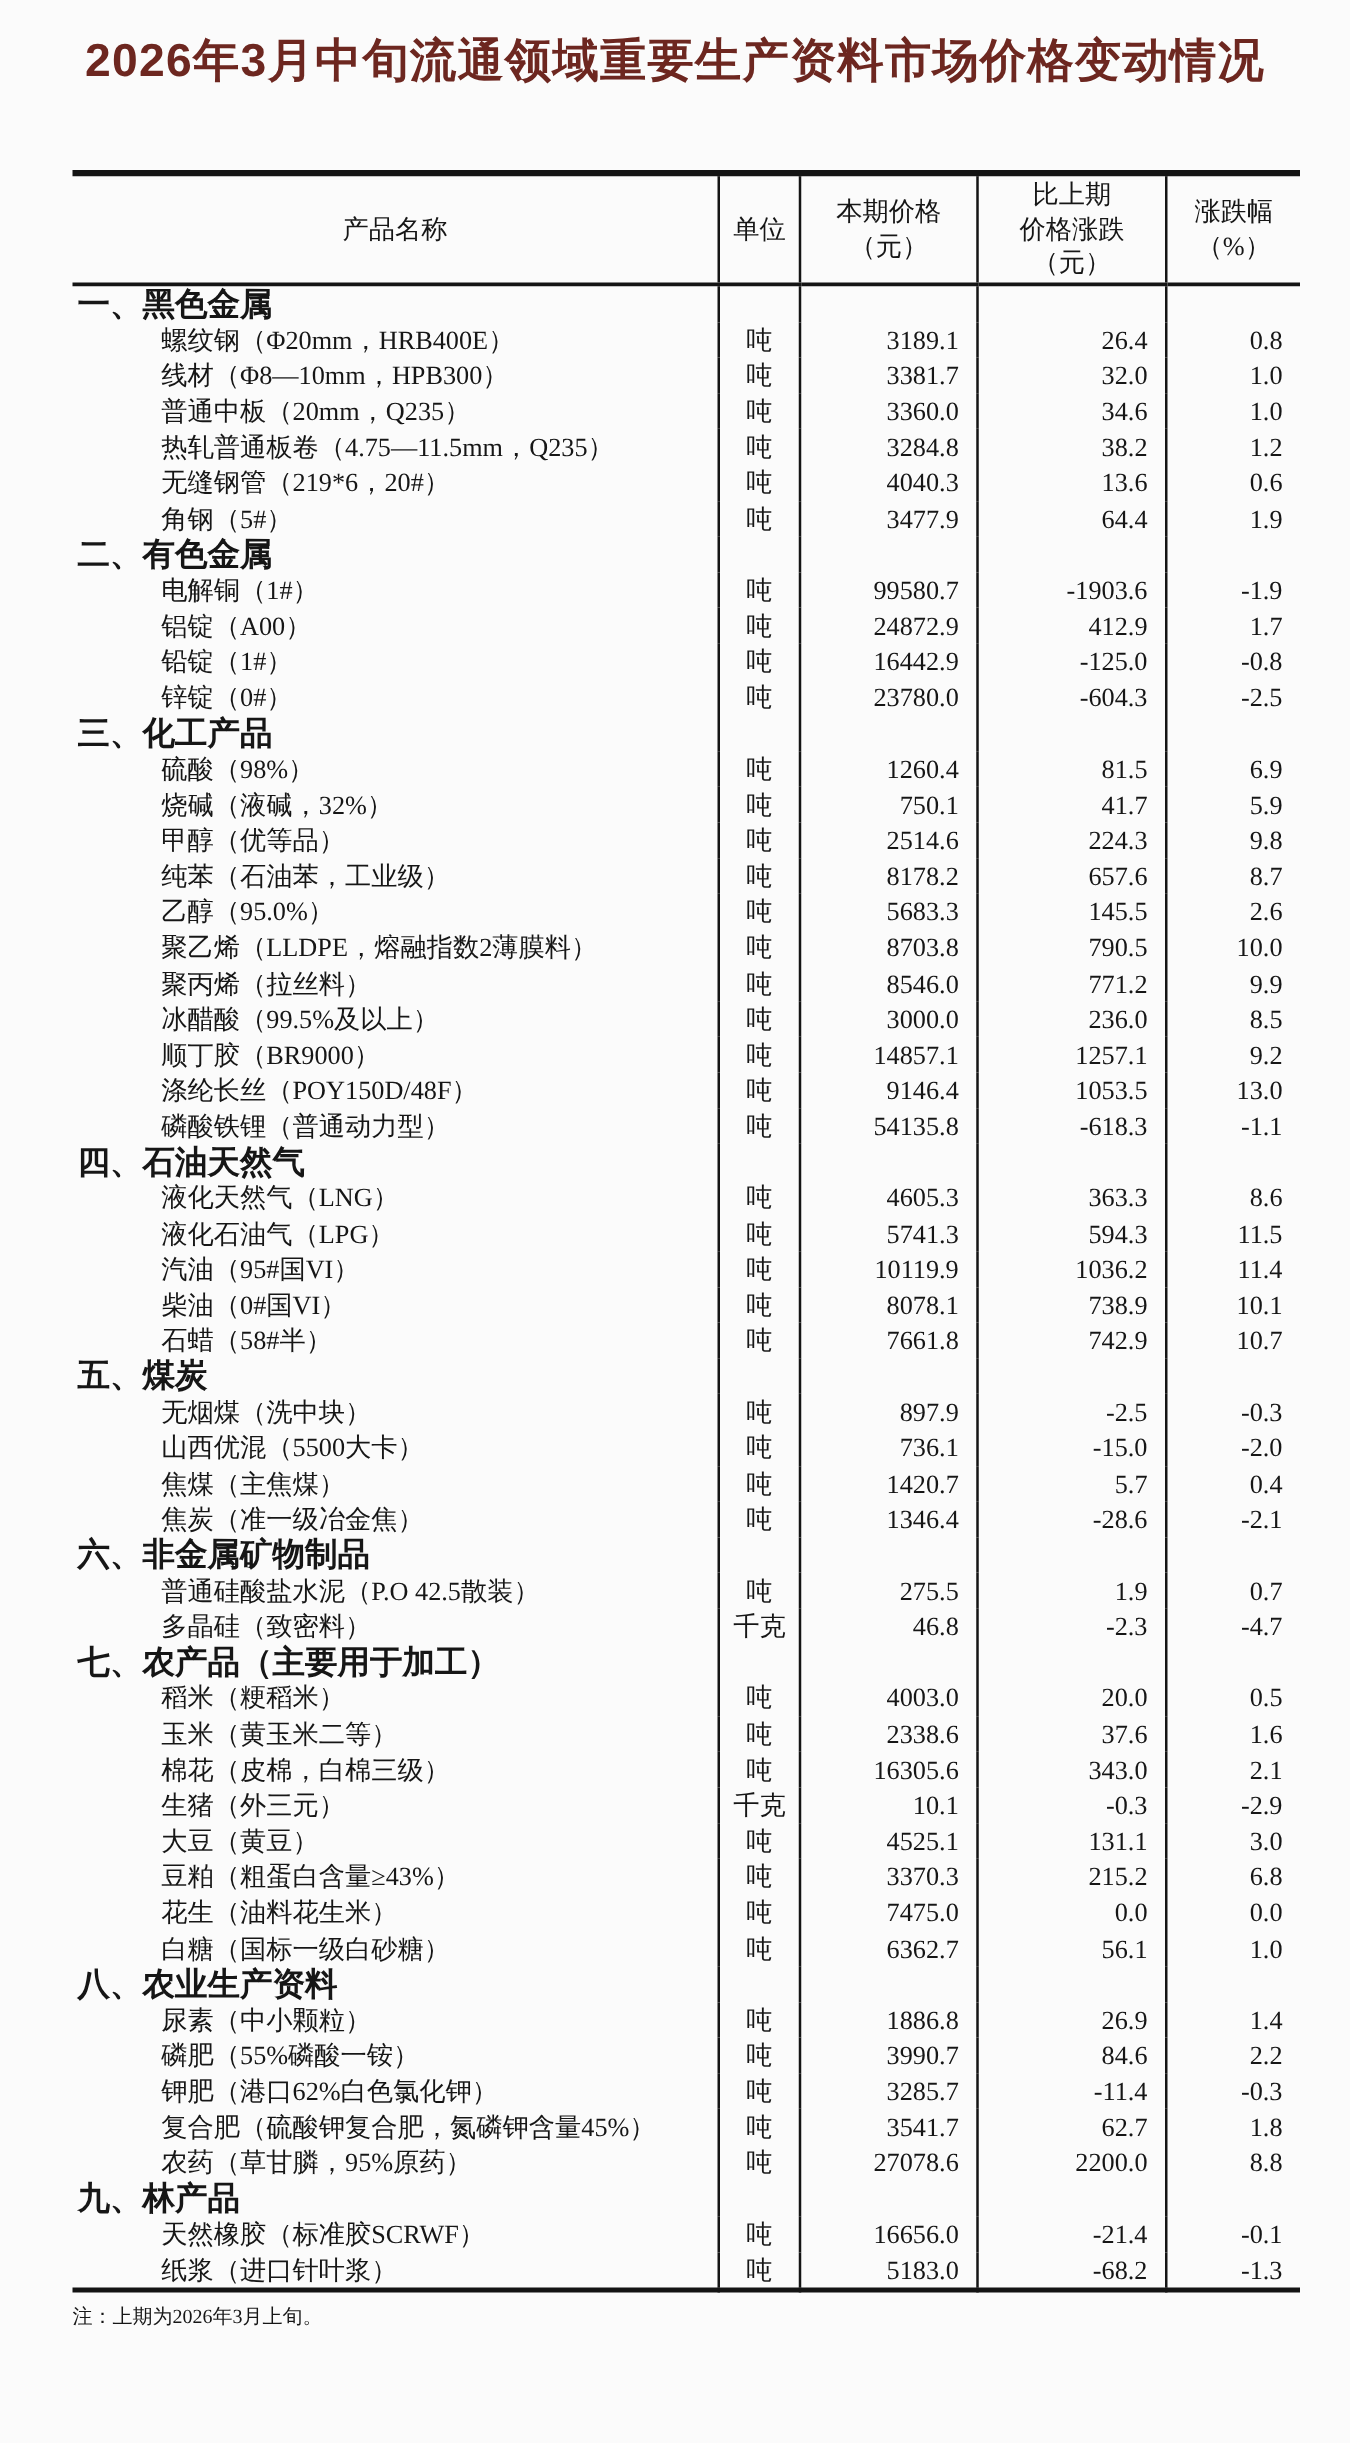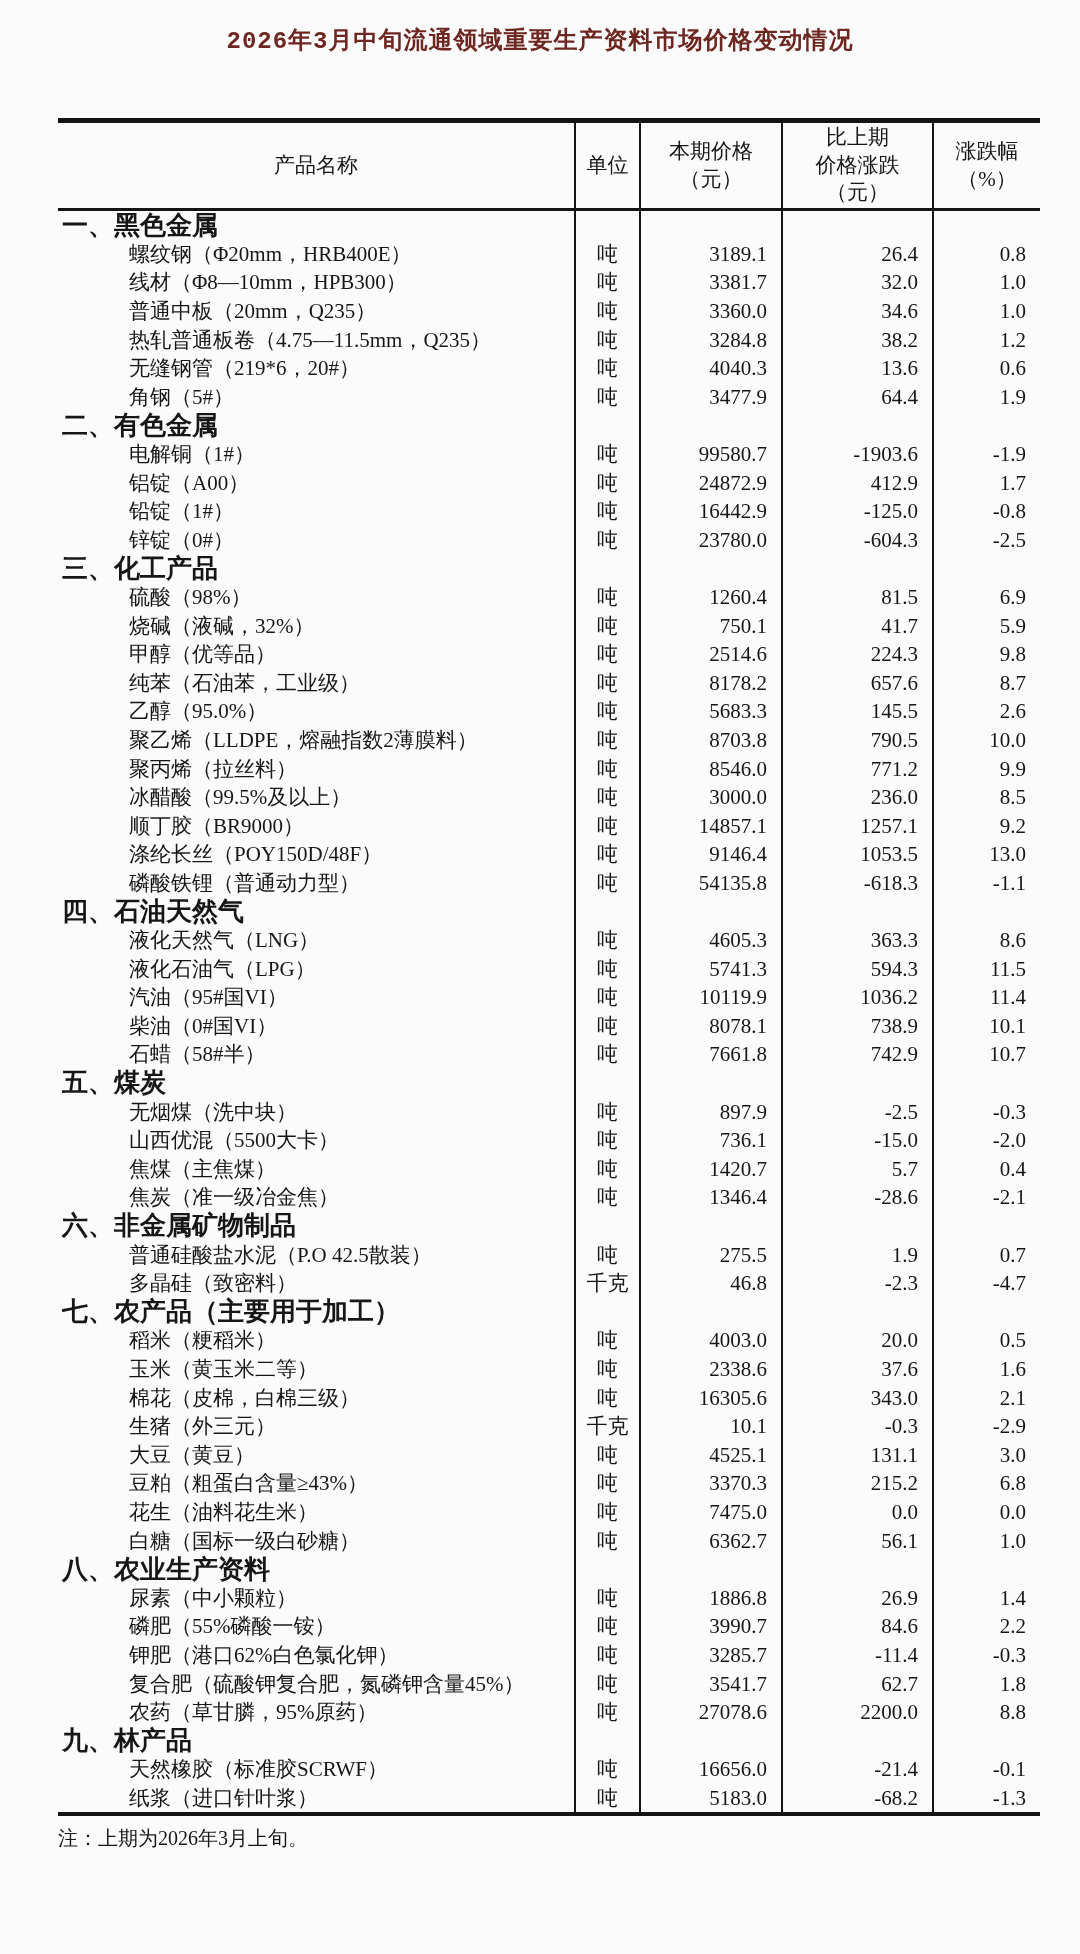--- a/index.html
+++ b/index.html
@@ -9,25 +9,25 @@
     background: #fbfbfb;
     color: #161616;
     font-family: "Liberation Serif", "DejaVu Serif", serif;
   }
   .page { width: 1080px; min-height: 1954px; position: relative; }
 
   .title {
     margin: 0;
     padding-top: 24px;
     text-align: center;
-    font-size: 24px;
+    font-size: 37px;
     font-weight: 700;
     letter-spacing: 1px;
     color: #6d2720;
-    font-family: Liberation Mono, monospace;
+    font-family: Liberation Sans, sans-serif;
   }
 
   table.price-table {
     border-collapse: collapse;
     table-layout: fixed;
     margin: 62px 0 0 58px;
     width: 982px;
     border-top: 5px solid #141414;
     border-bottom: 4px solid #141414;
   }
@@ -64,21 +64,21 @@
 
   tr.section-row td.c1 {
     padding-left: 4px;
     font-weight: 700;
     font-family: "Liberation Sans", "DejaVu Sans", sans-serif;
     font-size: 26px;
   }
 
   .note {
     margin: 9px 0 0 58px;
-    font-size: 20px;
+    font-size: 16px;
     color: #161616;
   }
 </style>
 </head>
 <body>
 
 <div class="page">
 
   <h1 class="title">2026年3月中旬流通领域重要生产资料市场价格变动情况</h1>
 

